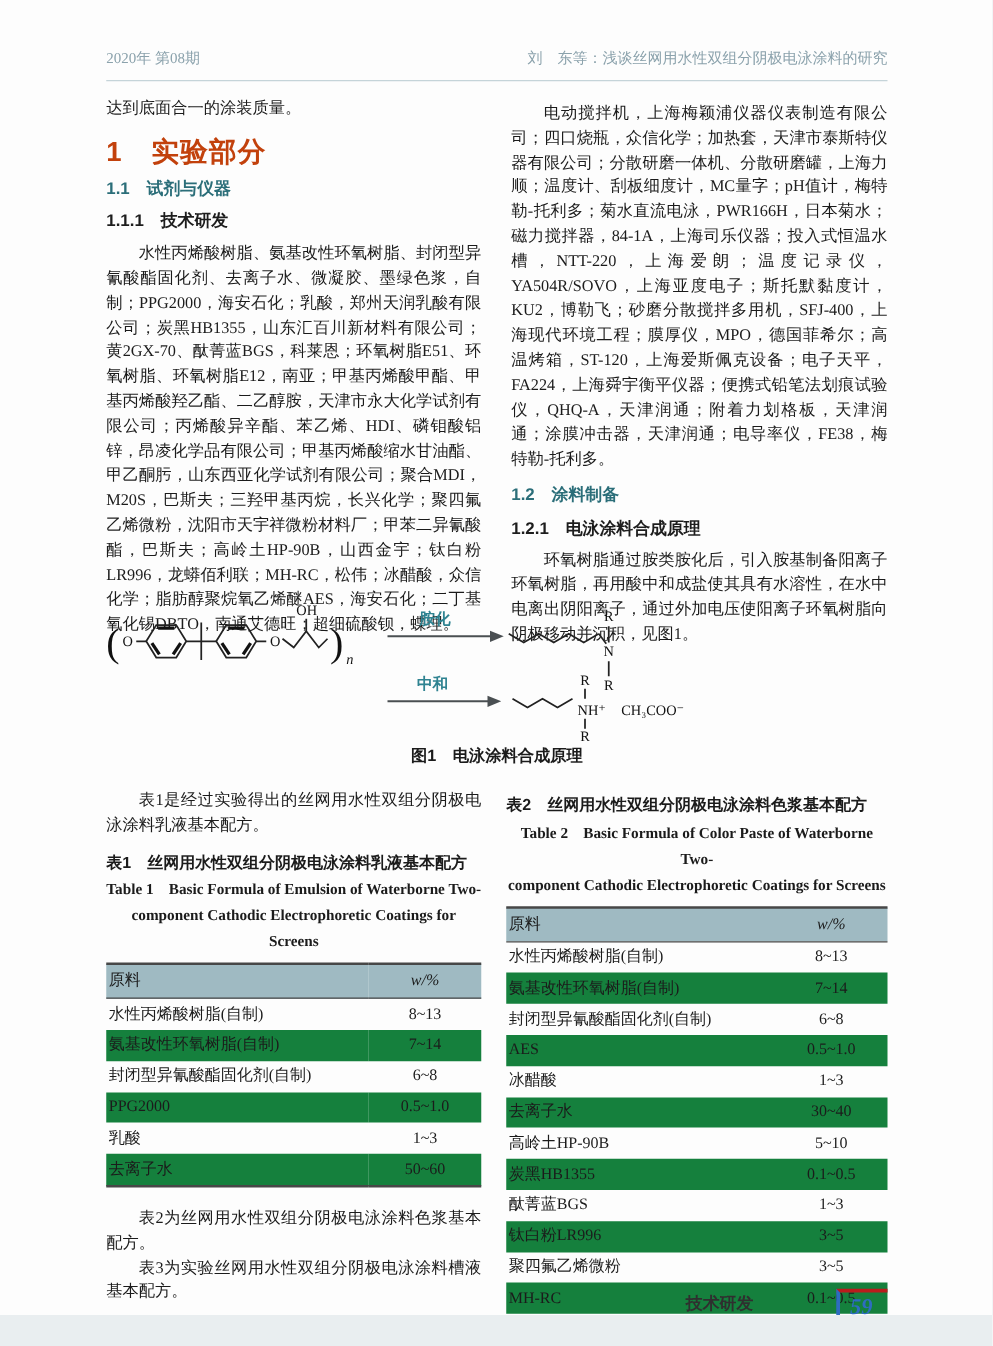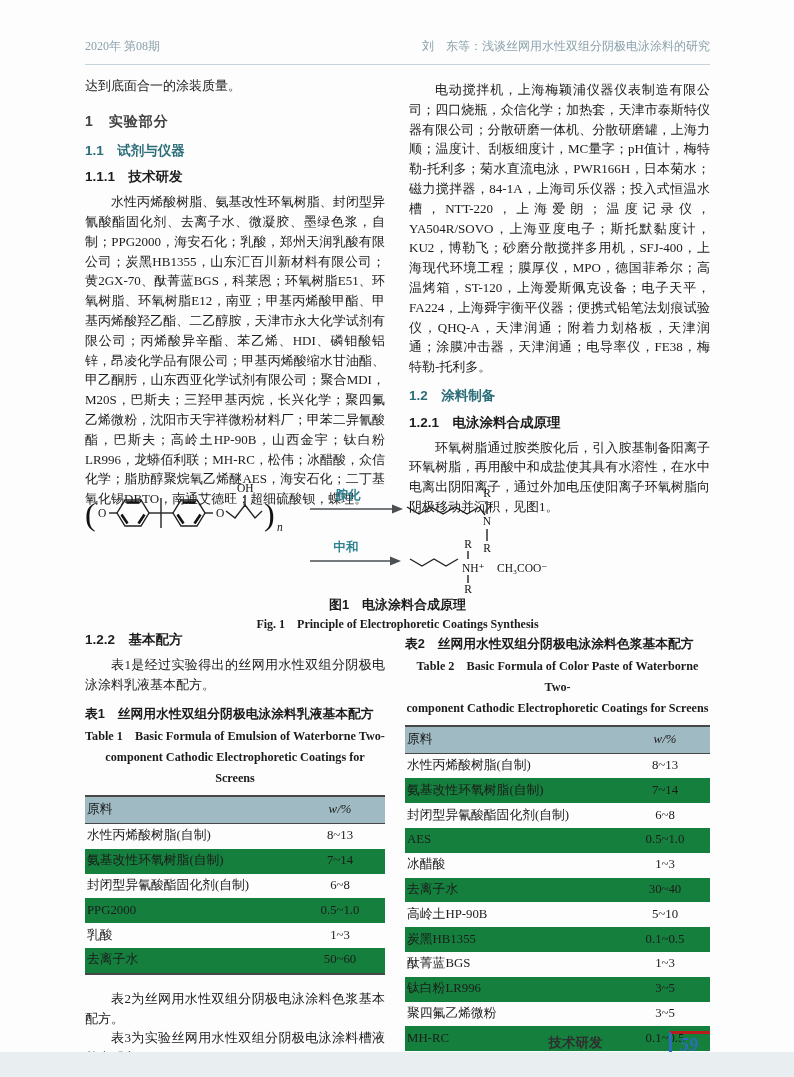--- a/index.html
+++ b/index.html
@@ -12,22 +12,22 @@
 
   
   .col{position:absolute;font-size:13px;line-height:19.8px;text-align:justify;}
   #col-lt{left:85px;top:76px;width:300px;}
   #col-rt{left:409px;top:80px;width:301px;}
   #col-lb{left:85px;top:630px;width:300px;}
   #col-rb{left:405px;top:634px;width:305px;}
   p.bp{margin:0;text-indent:2em;}
   p.np{margin:0;}
 
-  h1.sec{color:#404040;font-family:"Liberation Sans","DejaVu Sans",sans-serif;
-         font-size:14px;font-weight:bold;margin:16px 0 8px;letter-spacing:1px;}
+  h1.sec{color:#c2410c;font-family:"Liberation Sans","DejaVu Sans",sans-serif;
+         font-size:22px;font-weight:bold;margin:16px 0 8px;letter-spacing:1px;}
   h2.sub{color:#2b6e79;font-family:"Liberation Sans","DejaVu Sans",sans-serif;
          font-size:13.5px;font-weight:bold;margin:9px 0 6px;}
   h3.sss{color:#1d1d1d;font-family:"Liberation Sans","DejaVu Sans",sans-serif;
          font-size:13.5px;font-weight:600;margin:7px 0 5px;}
 
   
   #figure{position:absolute;left:85px;top:483px;width:625px;text-align:center;}
   #figure svg{display:block;}
   .cap-cn{font-family:"Liberation Sans","DejaVu Sans",sans-serif;font-weight:bold;font-size:13px;margin-top:1px;}
   .cap-en{font-family:"Liberation Serif","DejaVu Serif",serif;font-weight:bold;font-size:12px;margin-top:2px;}
@@ -133,25 +133,23 @@
 
       <polyline class="bond" points="325,76 337,83 349,76 361,83 373,76"></polyline>
       <text class="atom" x="377" y="89">NH⁺</text>
       <line class="bond" x1="383" y1="68" x2="383" y2="76"></line>
       <text class="atom" x="383" y="65" text-anchor="middle">R</text>
       <line class="bond" x1="383" y1="92" x2="383" y2="100"></line>
       <text class="atom" x="383" y="110" text-anchor="middle">R</text>
       <text class="atom" x="412" y="89">CH₃COO⁻</text>
     </svg>
     <div class="cap-cn">图1　电泳涂料合成原理</div>
-    <div class="cap-en">Fig. 1　Principle of Electrophoretic Coatings Synthesis</div>
   </div>
 
   <div class="col" id="col-lb">
-    <h3 class="sss" style="margin-top:0;">1.2.2　基本配方</h3>
     <p class="bp">表1是经过实验得出的丝网用水性双组分阴极电泳涂料乳液基本配方。</p>
 
     <div class="tbl-title-cn">表1　丝网用水性双组分阴极电泳涂料乳液基本配方</div>
     <div class="tbl-title-en">
       <div>Table 1　Basic Formula of Emulsion of Waterborne Two-</div>
       <div>component Cathodic Electrophoretic Coatings for Screens</div>
     </div>
     <table class="ftable">
       <thead>
         <tr>

